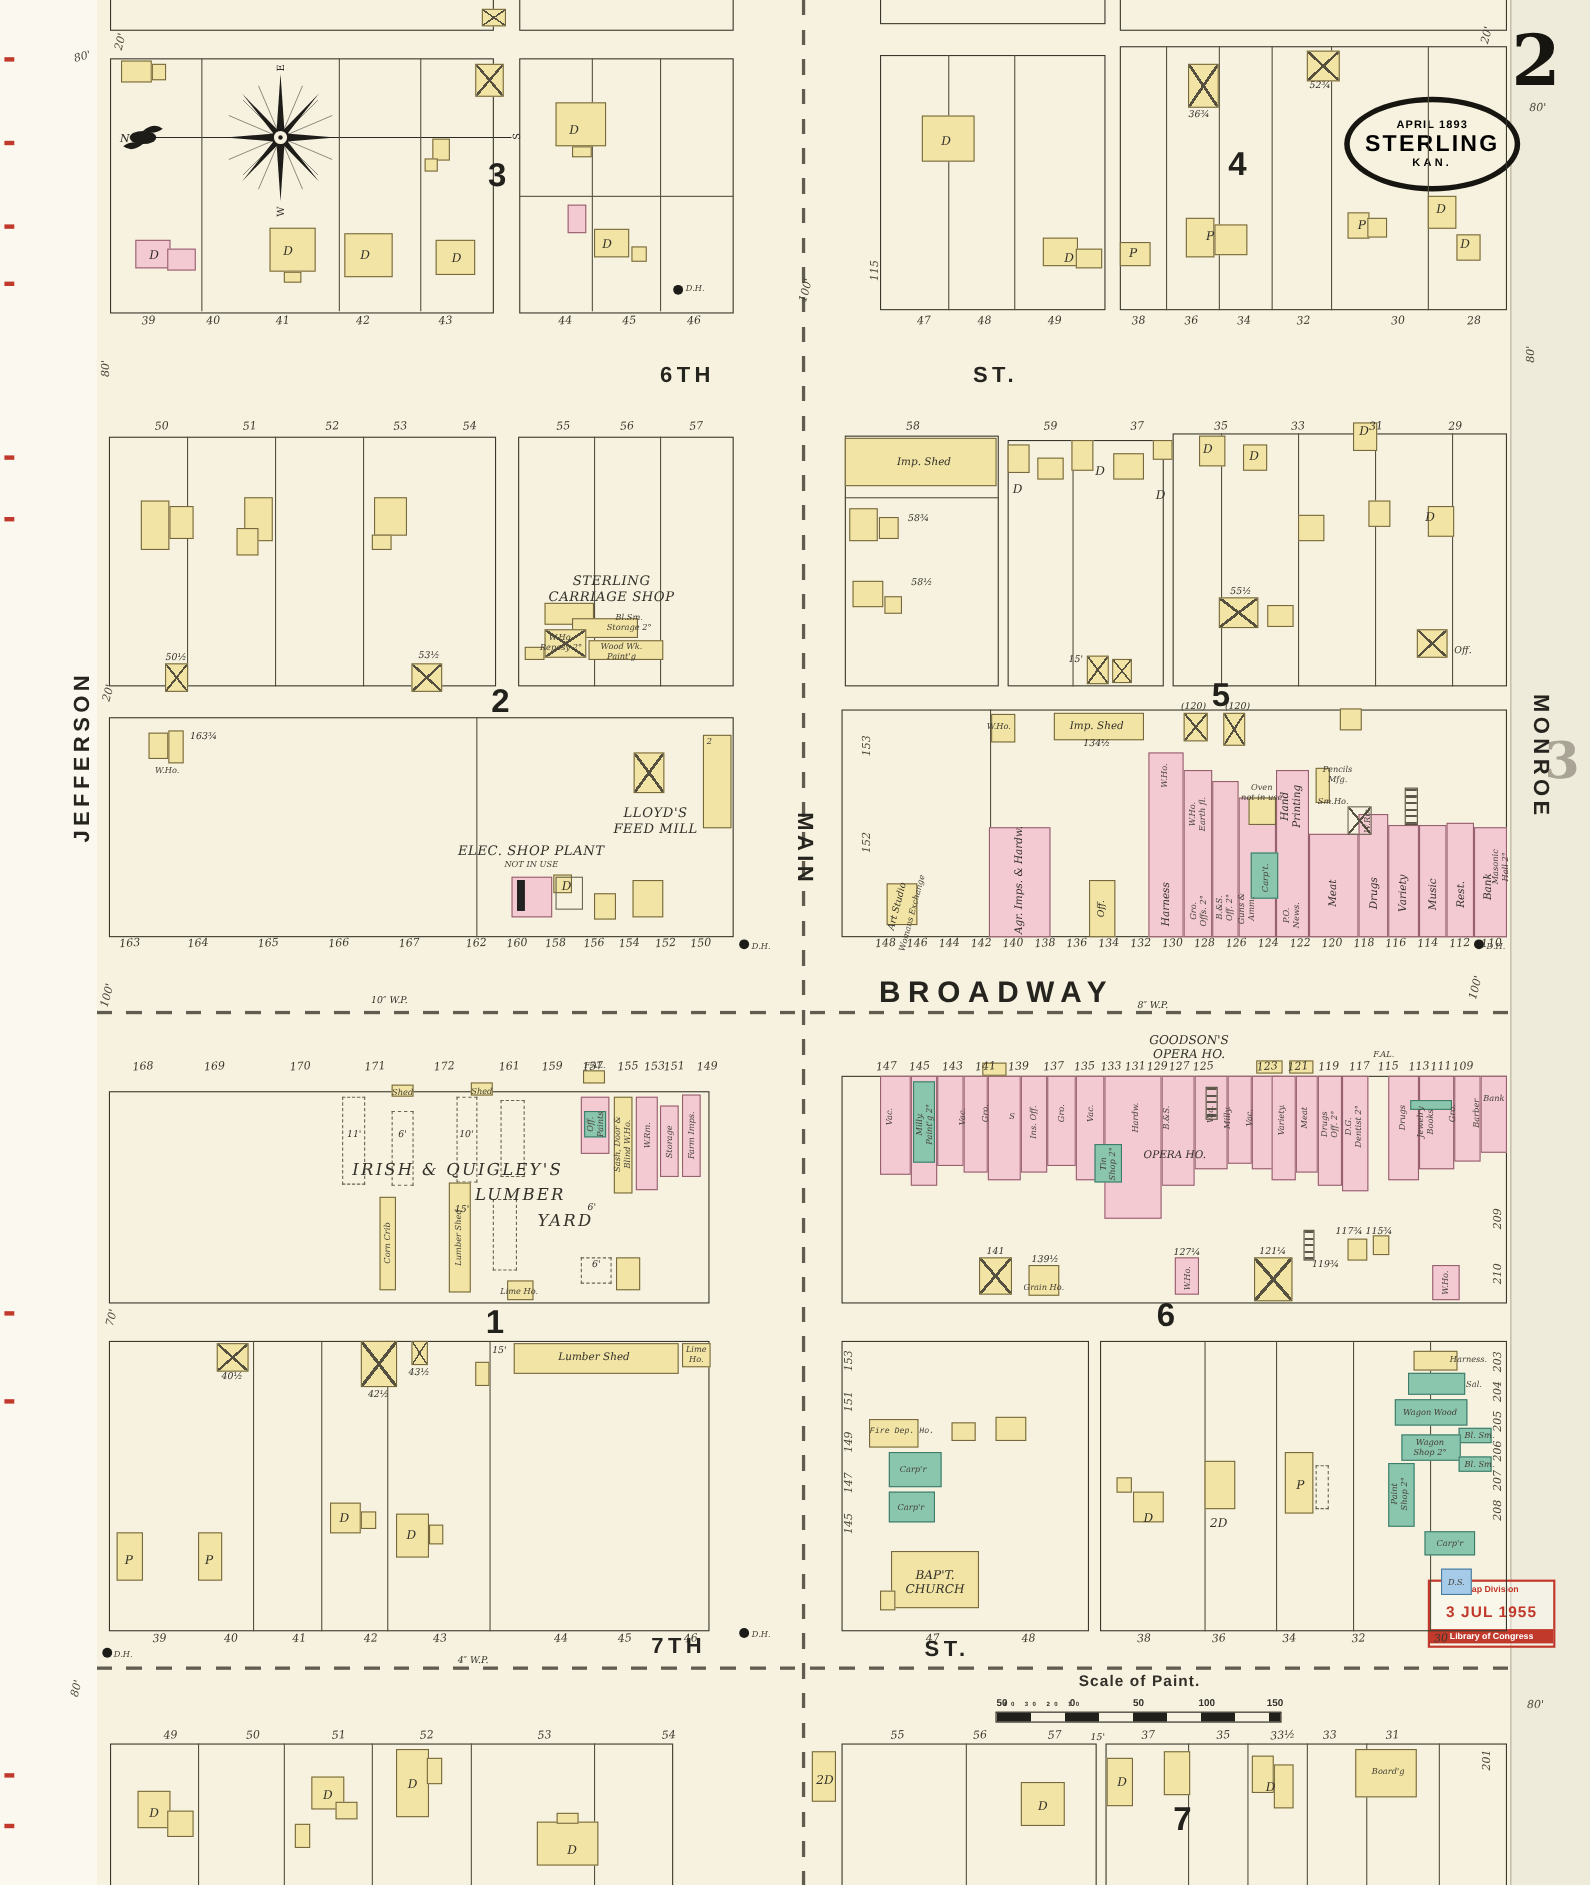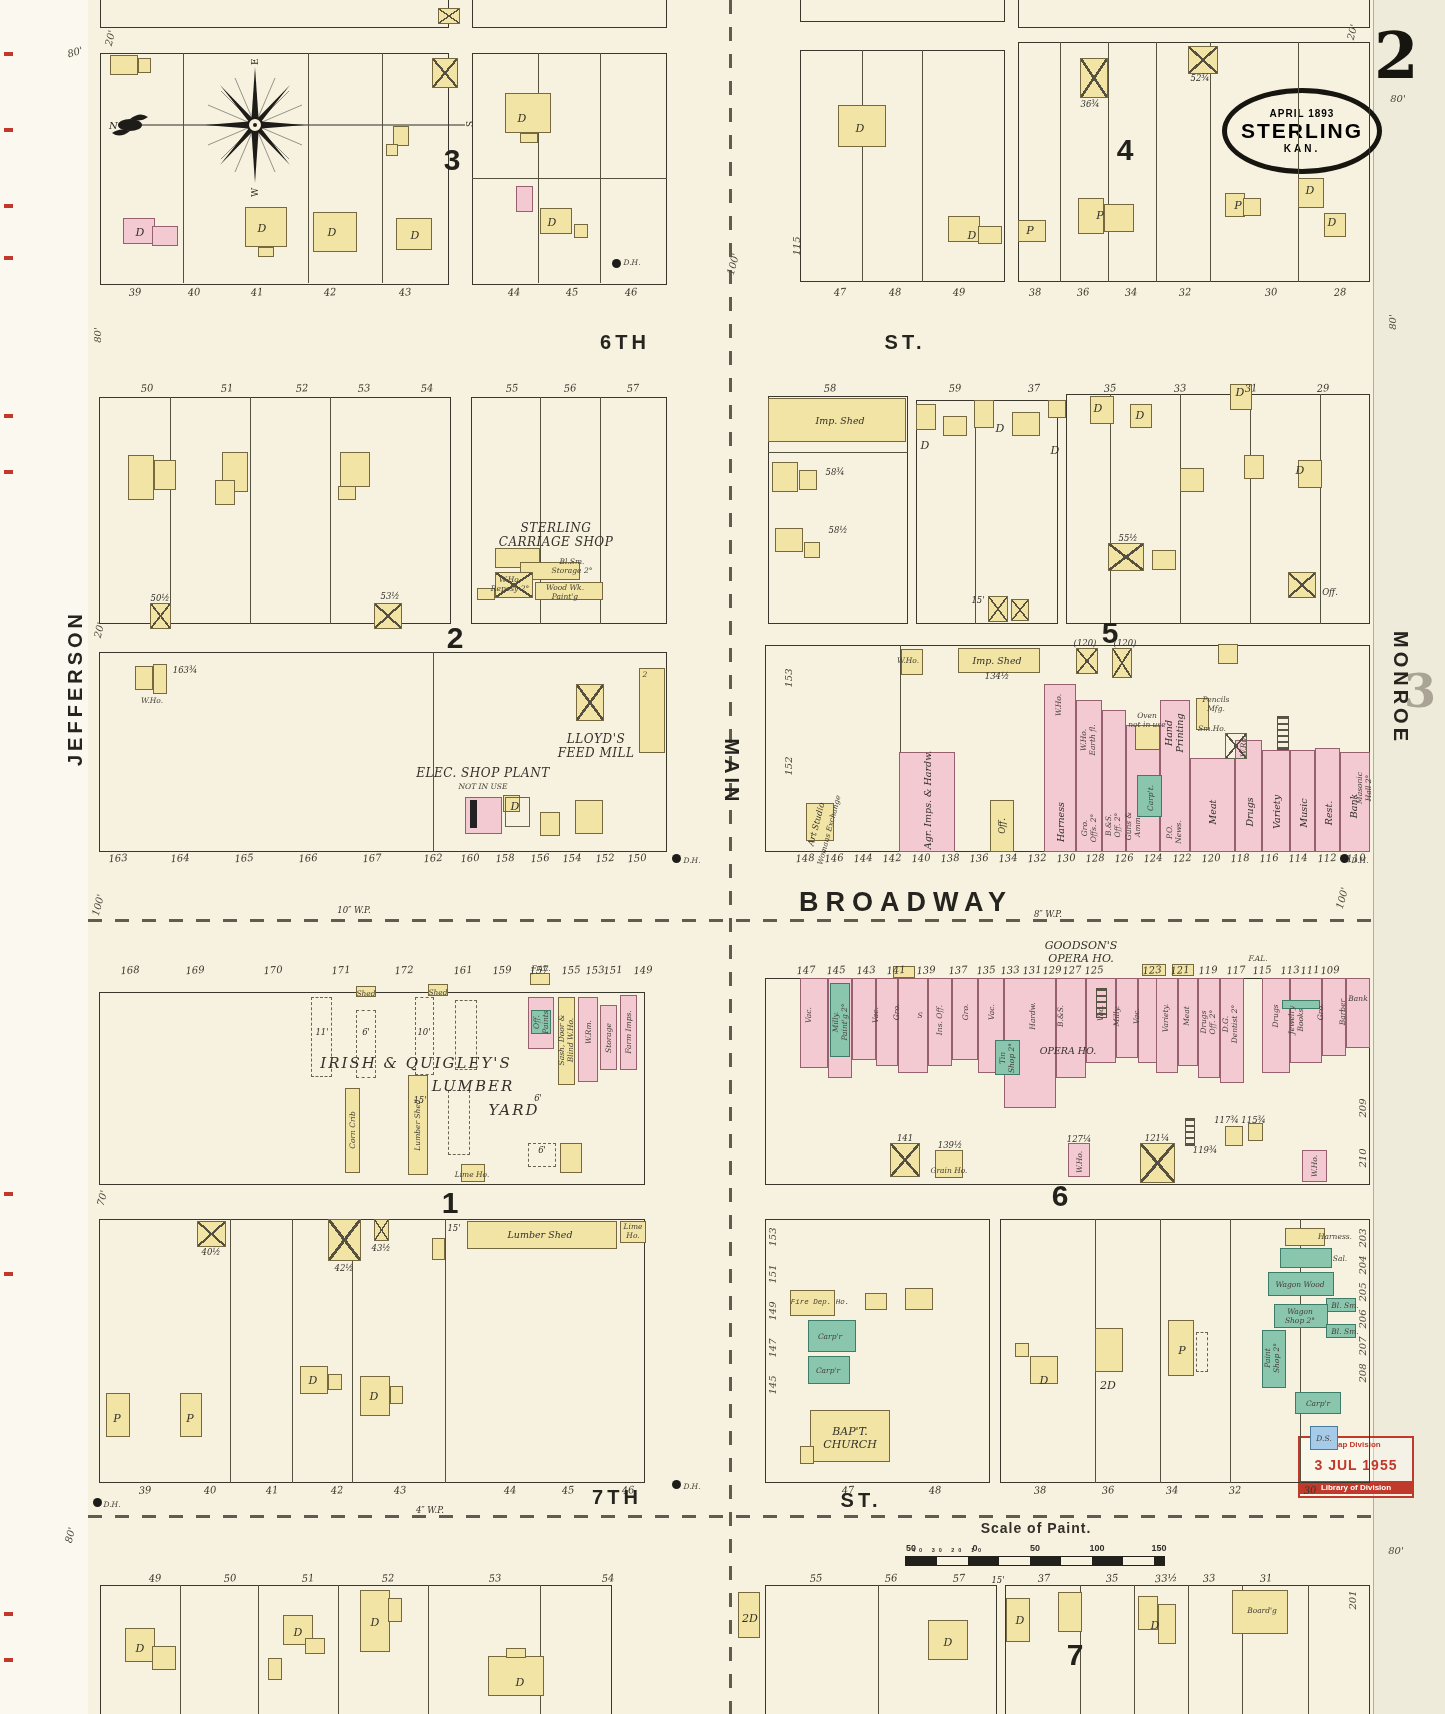--- a/index.html
+++ b/index.html
@@ -102,21 +102,21 @@
       <tspan transform="rotate(-90 28 74)" x="24" y="74">N</tspan>
     </text>
     <text x="166" y="9" font-size="9" font-family="DejaVu Serif" fill="#2c2a24" transform="rotate(-90 170 6)">E</text>
     <text x="166" y="141" font-size="9" font-family="DejaVu Serif" fill="#2c2a24" transform="rotate(-90 170 138)">W</text>
     <text x="382" y="74" font-size="9" font-family="DejaVu Serif" fill="#2c2a24" transform="rotate(-90 384 70)">S</text>
   </svg>
 
   <div id="loc-stamp">
     <span class="s1">Map Division</span>
     <span class="s2">3 JUL 1955</span>
-    <span class="s3">Library of Division</span>
+    <span class="s3">Library of Congress</span>
   </div>
 
   <div id="scalebar-label">Scale of Paint.</div>
   <div id="scalebar"></div>
   <div id="scalebar-minor">40 30 20 10</div>
 
   <div id="gen">
       <div class="blk" style="left: 100px; top: -12px; width: 349px; height: 40px;"></div>
       <div class="blk" style="left: 472px; top: -12px; width: 195px; height: 40px;"></div>
       <div class="blk" style="left: 800px; top: -14px; width: 205px; height: 36px;"></div>

